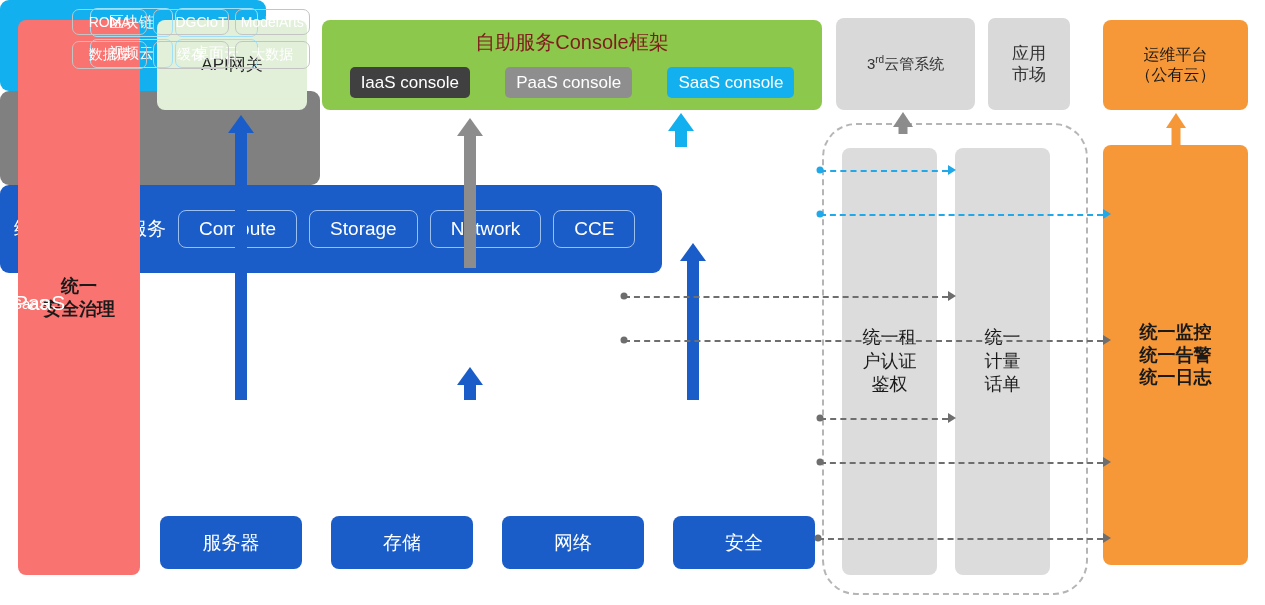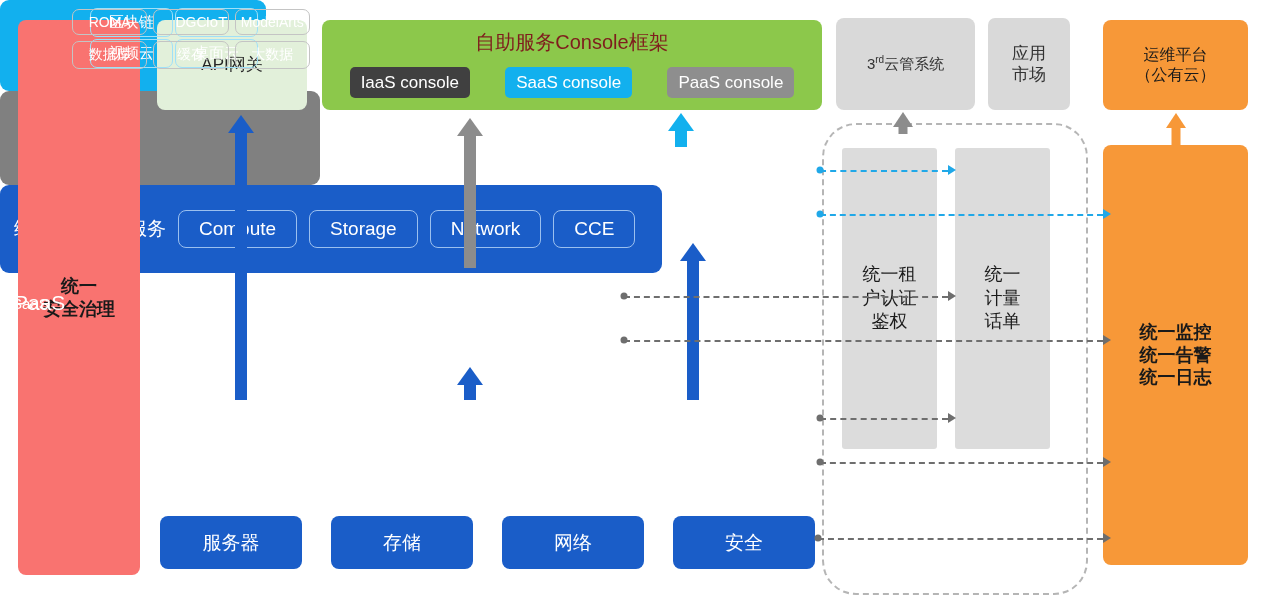--- a/index.html
+++ b/index.html
@@ -74,22 +74,22 @@
     background: #F79838; border-radius: 8px;
     color: #1a1a1a; font-size: 18px; font-weight: 700;
   }
 
   
   .dashed-zone {
     position: absolute; left: 822px; top: 123px; width: 266px; height: 472px;
     border: 2.5px dashed #B5B5B5; border-radius: 34px;
   }
   .grey-col {
-    position: absolute; top: 148px; width: 95px; height: 301px;
-    background: #DCDCDC; border-radius: 3px;
+    position: absolute; top: 148px; width: 95px; height: 427px;
+    background: #DCDCDC; border-radius: 8px;
     display: flex; align-items: center; justify-content: center;
     color: #1a1a1a; font-size: 18px; line-height: 1.3; text-align: center;
   }
   .grey-col-auth { left: 842px; }
   .grey-col-meter { left: 955px; }
 
   
   .saas-block {
     left: 552px; top: 147px; width: 266px; height: 91px;
     background: #12B0EE; border-radius: 9px; display: block;
@@ -188,22 +188,22 @@
   </div>
 
   <div class="box api-gw">
     <span>API网关</span>
   </div>
 
   <div class="box console-frame">
     <div class="console-title">自助服务Console框架</div>
     <div class="console-pills">
       <span class="pill pill-iaas">IaaS console</span>
+      <span class="pill pill-paas">PaaS console</span>
       <span class="pill pill-saas">SaaS console</span>
-      <span class="pill pill-paas">PaaS console</span>
     </div>
   </div>
 
   <div class="box third-cloud">
     <span><span>3</span><sup>rd</sup><span>云管系统</span></span>
   </div>
 
   <div class="box app-market">
     <span>应用<br>市场</span>
   </div>

